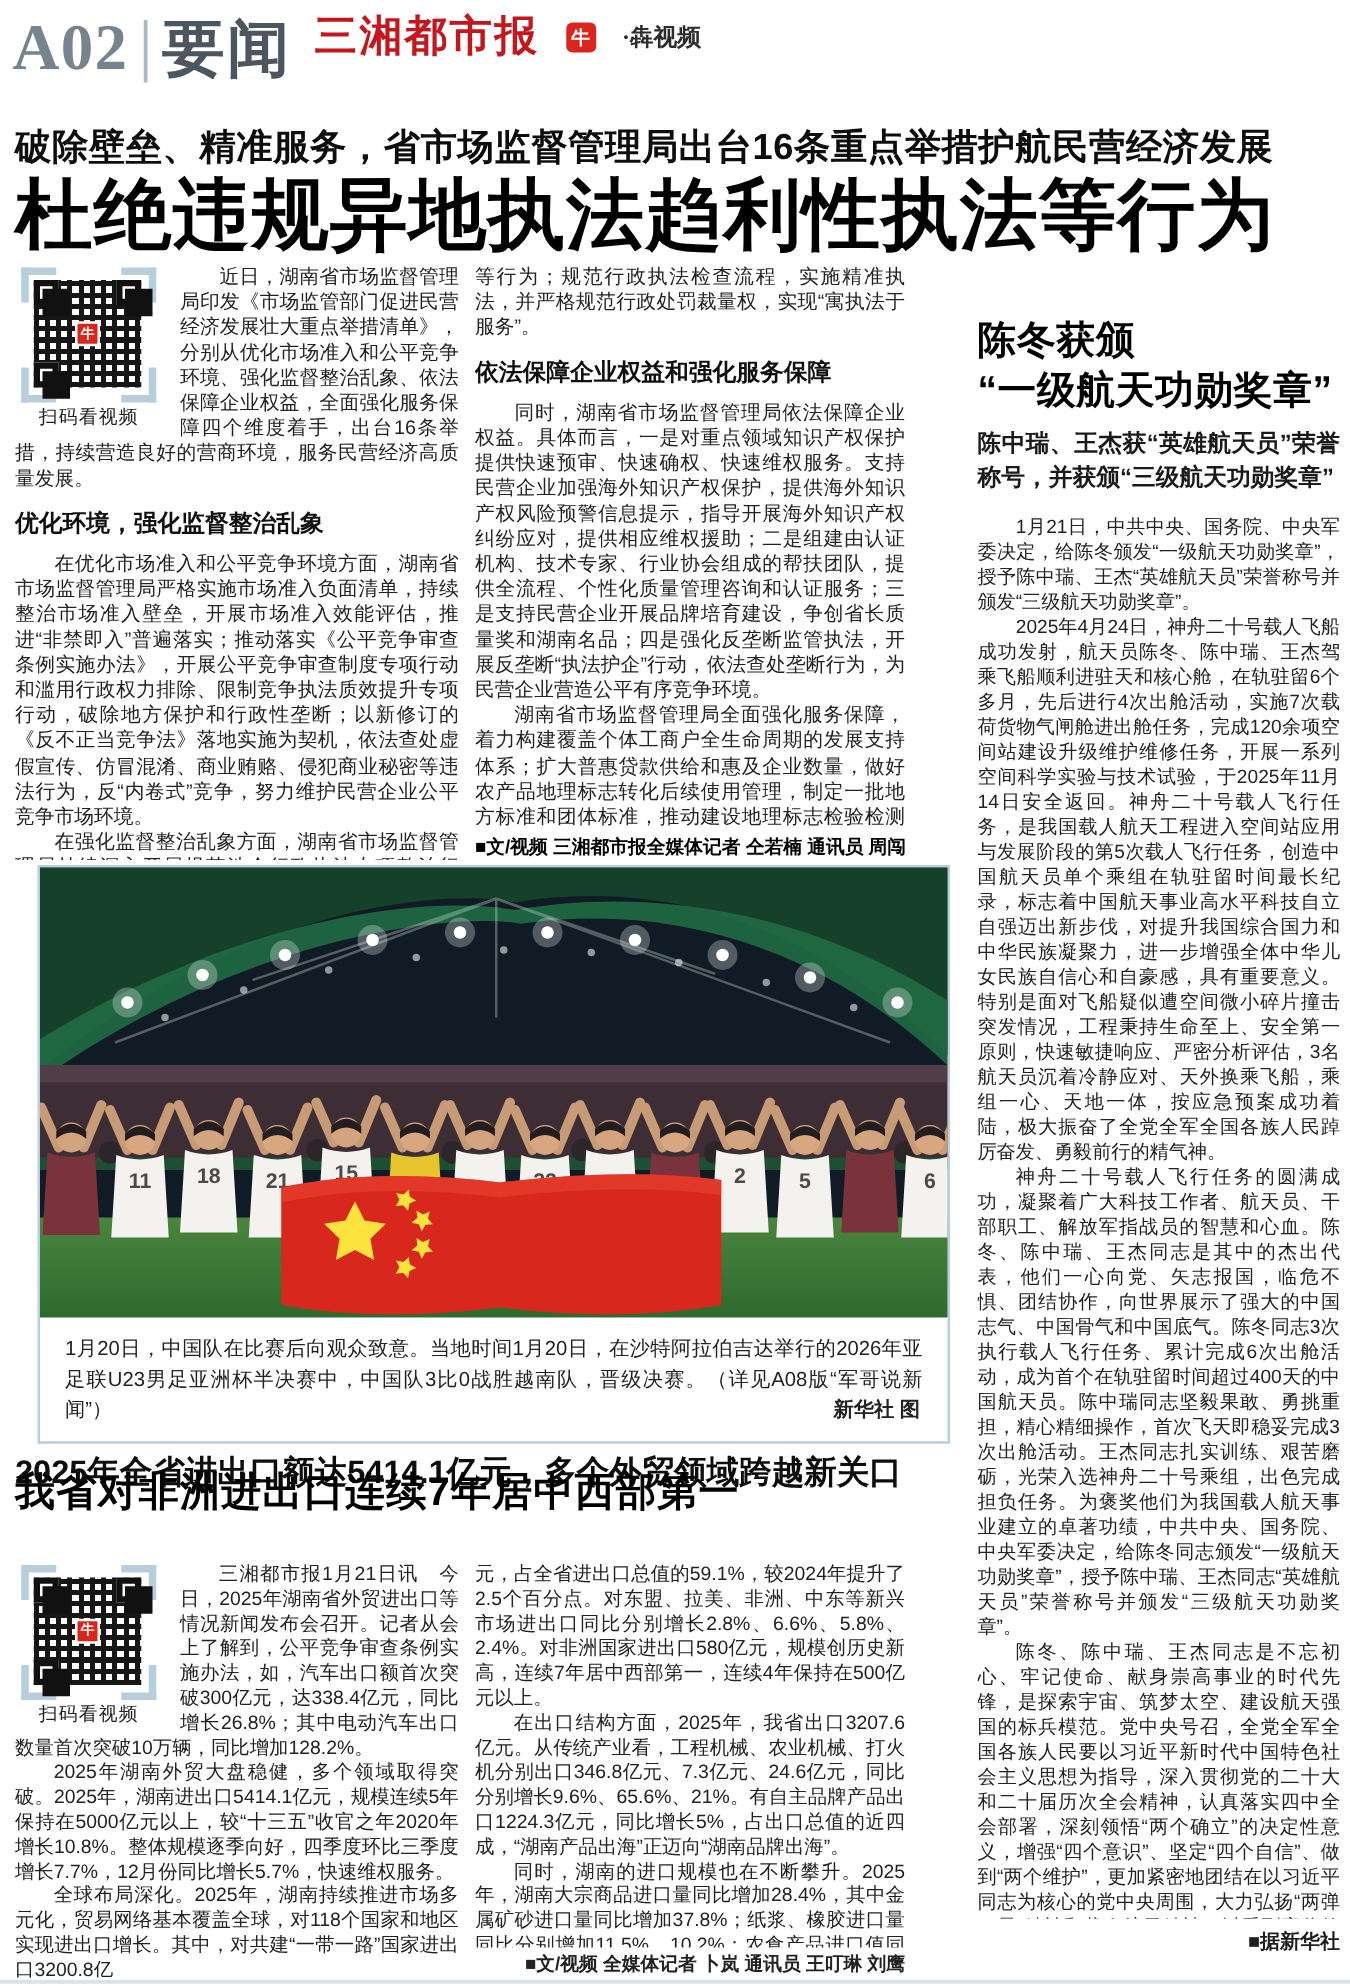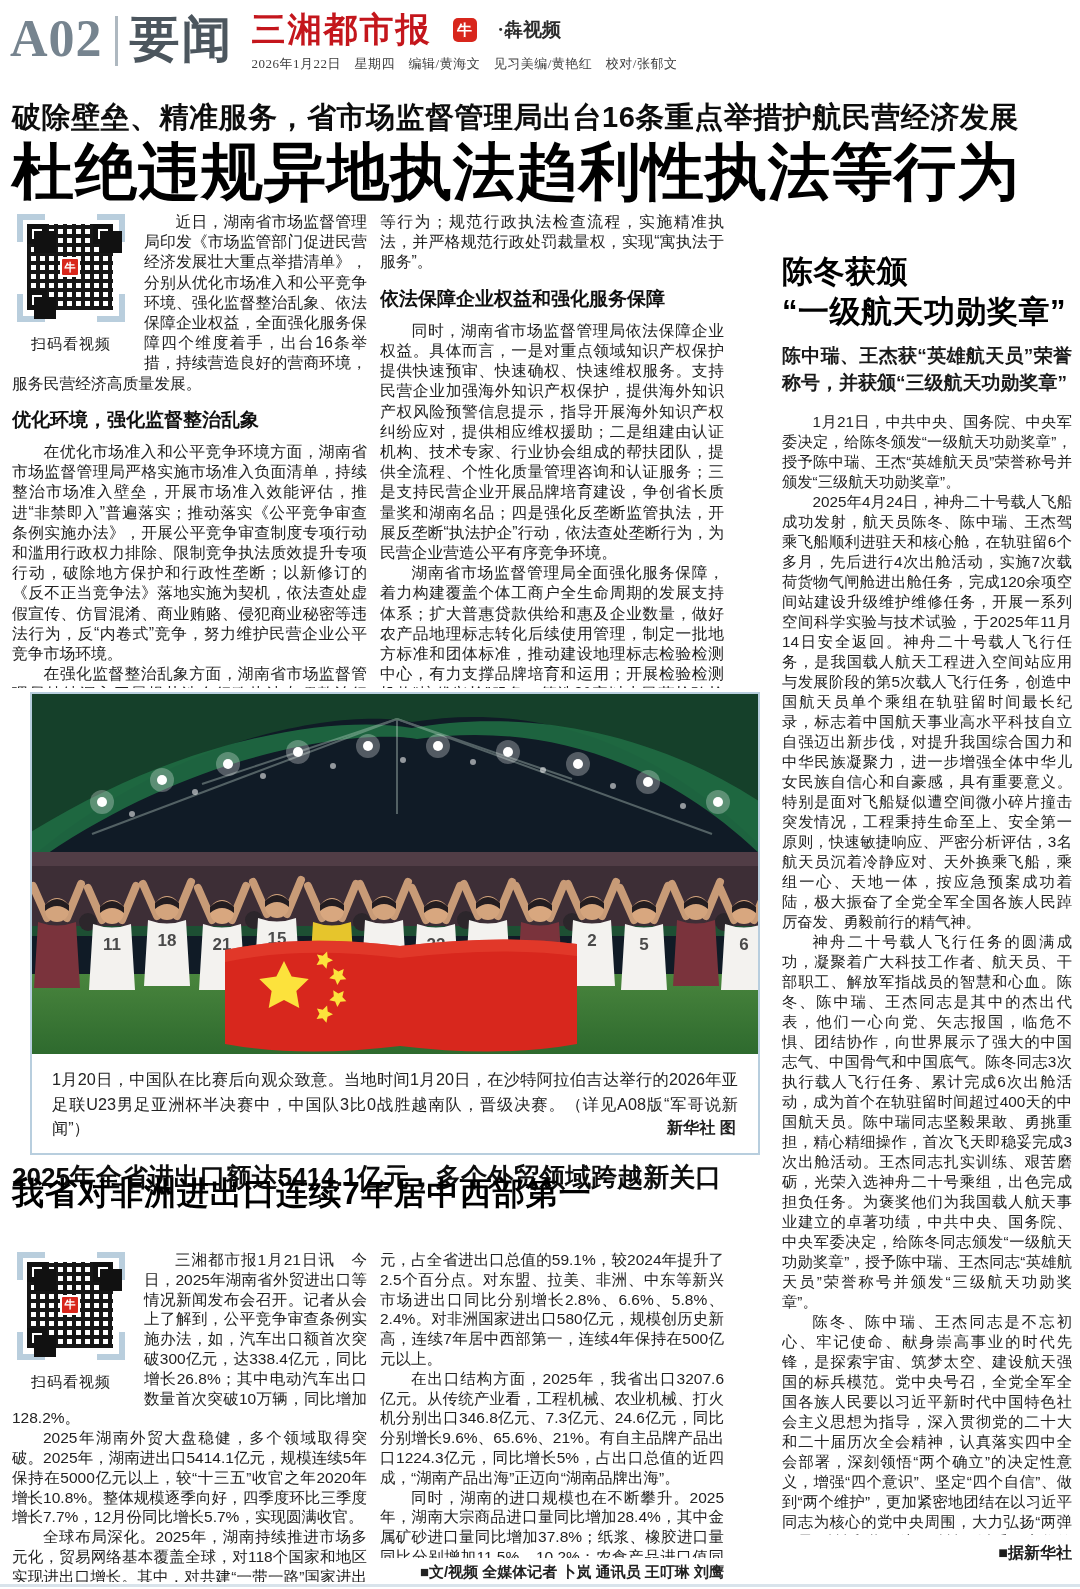--- a/index.html
+++ b/index.html
@@ -44,21 +44,21 @@
   .qrframe i.bl{bottom:0;left:0;border-bottom-width:6px;border-left-width:6px;}
   .qrframe i.br{bottom:0;right:0;border-bottom-width:6px;border-right-width:6px;}
   .qr{position:relative;width:86px;height:86px;background:
       repeating-linear-gradient(0deg,#161616 0 4px,rgba(255,255,255,0) 4px 9px),
       repeating-linear-gradient(90deg,#161616 0 4px,#ffffff 4px 9px);}
   .qr .fd{position:absolute;width:20px;height:20px;background:#fff;border:5px solid #111;box-sizing:border-box;}
   .qr .fd i{position:absolute;inset:2px;background:#111;display:block;}
   .qr .fd.f1{top:0;left:0;} .qr .fd.f2{top:0;right:0;} .qr .fd.f3{bottom:0;left:0;}
   .qr .ctr{position:absolute;top:33px;left:33px;width:20px;height:20px;background:#d8261c;border:2px solid #fff;
            border-radius:3px;color:#fff;font-size:11px;font-weight:700;display:flex;align-items:center;justify-content:center;box-sizing:border-box;}
-  .qrlabel{font-size:15px;color:#222;margin-top:12px;letter-spacing:1px;}
+  .qrlabel{font-size:15px;color:#222;margin-top:2px;letter-spacing:1px;}
 
   
   .a2{position:absolute;left:782px;top:252px;width:290px;height:1312px;display:flex;flex-direction:column;}
   .a2-h{font-size:31px;font-weight:900;color:#000;line-height:40px;letter-spacing:.5px;}
   .a2-sub{font-size:19px;font-weight:600;color:#1a1a1a;line-height:27px;margin-top:10px;text-align:justify;}
   .a2-body{margin-top:16px;font-size:15.3px;line-height:20px;text-align:justify;color:#222;flex:1;overflow:hidden;}
   .a2-byline{text-align:right;font-size:16px;font-weight:700;margin-top:8px;}
 
   
   .photoblock{position:absolute;left:30px;top:692px;width:730px;margin:0;
@@ -85,21 +85,20 @@
 <div class="hdr">
   <div class="pagenum">A02</div>
   <div class="hdr-div"></div>
   <div class="secname">要闻</div>
   <div class="mast">
     <div class="mast-row">
       <span class="logo">三湘都市报</span>
       <span class="badge">牛</span>
       <span class="video-lbl">·犇视频</span>
     </div>
-    <div class="dateline">2026年1月22日　星期四　编辑/黄海文　见习美编/黄艳红　校对/张郁文</div>
   </div>
 </div>
 
 <div class="a1-kicker">破除壁垒、精准服务，省市场监督管理局出台16条重点举措护航民营经济发展</div>
 <h1 class="a1-head" style="margin:0;">杜绝违规异地执法趋利性执法等行为</h1>
 
 <div class="col col1">
   <div class="colbody">
     <div class="qrblock">
       <div class="qrframe">
@@ -129,20 +128,21 @@
   </div>
 </div>
 
 <div class="col col2">
   <div class="colbody">
     <p class="cont">等行为；规范行政执法检查流程，实施精准执法，并严格规范行政处罚裁量权，实现“寓执法于服务”。</p>
     <h3 class="sub">依法保障企业权益和强化服务保障</h3>
     <p class="ind">同时，湖南省市场监督管理局依法保障企业权益。具体而言，一是对重点领域知识产权保护提供快速预审、快速确权、快速维权服务。支持民营企业加强海外知识产权保护，提供海外知识产权风险预警信息提示，指导开展海外知识产权纠纷应对，提供相应维权援助；二是组建由认证机构、技术专家、行业协会组成的帮扶团队，提供全流程、个性化质量管理咨询和认证服务；三是支持民营企业开展品牌培育建设，争创省长质量奖和湖南名品；四是强化反垄断监管执法，开展反垄断“执法护企”行动，依法查处垄断行为，为民营企业营造公平有序竞争环境。</p>
     <p class="ind">湖南省市场监督管理局全面强化服务保障，着力构建覆盖个体工商户全生命周期的发展支持体系；扩大普惠贷款供给和惠及企业数量，做好农产品地理标志转化后续使用管理，制定一批地方标准和团体标准，推动建设地理标志检验检测中心，有力支撑品牌培育和运用；开展检验检测机构“培优兴检”服务。筛选20家以上民营检验检测机构开展免费“诊断”式服务，提供精准指导。</p>
   </div>
+  <div class="byline">■文/视频 三湘都市报全媒体记者 仝若楠 通讯员 周闯</div>
 </div>
 
 <div class="a2">
   <div class="a2-h">陈冬获颁</div>
   <div class="a2-h">“一级航天功勋奖章”</div>
   <div class="a2-sub">陈中瑞、王杰获“英雄航天员”荣誉称号，并获颁“三级航天功勋奖章”</div>
   <div class="a2-body">
     <p class="ind">1月21日，中共中央、国务院、中央军委决定，给陈冬颁发“一级航天功勋奖章”，授予陈中瑞、王杰“英雄航天员”荣誉称号并颁发“三级航天功勋奖章”。</p>
     <p class="ind">2025年4月24日，神舟二十号载人飞船成功发射，航天员陈冬、陈中瑞、王杰驾乘飞船顺利进驻天和核心舱，在轨驻留6个多月，先后进行4次出舱活动，实施7次载荷货物气闸舱进出舱任务，完成120余项空间站建设升级维护维修任务，开展一系列空间科学实验与技术试验，于2025年11月14日安全返回。神舟二十号载人飞行任务，是我国载人航天工程进入空间站应用与发展阶段的第5次载人飞行任务，创造中国航天员单个乘组在轨驻留时间最长纪录，标志着中国航天事业高水平科技自立自强迈出新步伐，对提升我国综合国力和中华民族凝聚力，进一步增强全体中华儿女民族自信心和自豪感，具有重要意义。特别是面对飞船疑似遭空间微小碎片撞击突发情况，工程秉持生命至上、安全第一原则，快速敏捷响应、严密分析评估，3名航天员沉着冷静应对、天外换乘飞船，乘组一心、天地一体，按应急预案成功着陆，极大振奋了全党全军全国各族人民踔厉奋发、勇毅前行的精气神。</p>
     <p class="ind">神舟二十号载人飞行任务的圆满成功，凝聚着广大科技工作者、航天员、干部职工、解放军指战员的智慧和心血。陈冬、陈中瑞、王杰同志是其中的杰出代表，他们一心向党、矢志报国，临危不惧、团结协作，向世界展示了强大的中国志气、中国骨气和中国底气。陈冬同志3次执行载人飞行任务、累计完成6次出舱活动，成为首个在轨驻留时间超过400天的中国航天员。陈中瑞同志坚毅果敢、勇挑重担，精心精细操作，首次飞天即稳妥完成3次出舱活动。王杰同志扎实训练、艰苦磨砺，光荣入选神舟二十号乘组，出色完成担负任务。为褒奖他们为我国载人航天事业建立的卓著功绩，中共中央、国务院、中央军委决定，给陈冬同志颁发“一级航天功勋奖章”，授予陈中瑞、王杰同志“英雄航天员”荣誉称号并颁发“三级航天功勋奖章”。</p>
@@ -357,21 +357,21 @@
             </span>
             <span class="fd f3">
               <i></i>
             </span>
           <span class="ctr">牛</span>
         </div>
       </div>
       <div class="qrlabel">扫码看视频</div>
     </div>
     <p class="ind">三湘都市报1月21日讯　今日，2025年湖南省外贸进出口等情况新闻发布会召开。记者从会上了解到，公平竞争审查条例实施办法，如，汽车出口额首次突破300亿元，达338.4亿元，同比增长26.8%；其中电动汽车出口数量首次突破10万辆，同比增加128.2%。</p>
-    <p class="ind">2025年湖南外贸大盘稳健，多个领域取得突破。2025年，湖南进出口5414.1亿元，规模连续5年保持在5000亿元以上，较“十三五”收官之年2020年增长10.8%。整体规模逐季向好，四季度环比三季度增长7.7%，12月份同比增长5.7%，实现圆满收官。</p>
+    <p class="ind">2025年湖南外贸大盘稳健，多个领域取得突破。2025年，湖南进出口5414.1亿元，规模连续5年保持在5000亿元以上，较“十三五”收官之年2020年增长10.8%。整体规模逐季向好，四季度环比三季度增长7.7%，12月份同比增长5.7%，快速维权服务。</p>
     <p class="ind">全球布局深化。2025年，湖南持续推进市场多元化，贸易网络基本覆盖全球，对118个国家和地区实现进出口增长。其中，对共建“一带一路”国家进出口3200.8亿</p>
   </div>
 </div>
 
 <div class="col3a c3-2">
   <div class="colbody">
     <p class="cont">元，占全省进出口总值的59.1%，较2024年提升了2.5个百分点。对东盟、拉美、非洲、中东等新兴市场进出口同比分别增长2.8%、6.6%、5.8%、2.4%。对非洲国家进出口580亿元，规模创历史新高，连续7年居中西部第一，连续4年保持在500亿元以上。</p>
     <p class="ind">在出口结构方面，2025年，我省出口3207.6亿元。从传统产业看，工程机械、农业机械、打火机分别出口346.8亿元、7.3亿元、24.6亿元，同比分别增长9.6%、65.6%、21%。有自主品牌产品出口1224.3亿元，同比增长5%，占出口总值的近四成，“湖南产品出海”正迈向“湖南品牌出海”。</p>
     <p class="ind">同时，湖南的进口规模也在不断攀升。2025年，湖南大宗商品进口量同比增加28.4%，其中金属矿砂进口量同比增加37.8%；纸浆、橡胶进口量同比分别增加11.5%、10.2%；农食产品进口值同比增长1.3%，其中牛肉、燕窝、咖啡进口同比分别增长44.3%、243.4%、380.6%。</p>
   </div>

